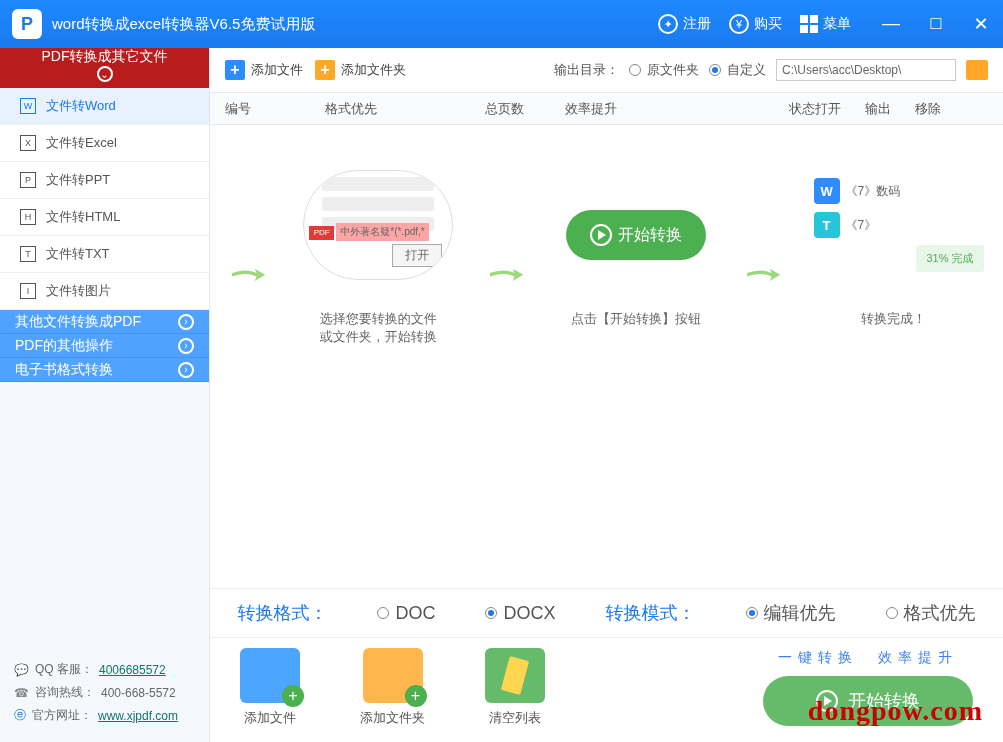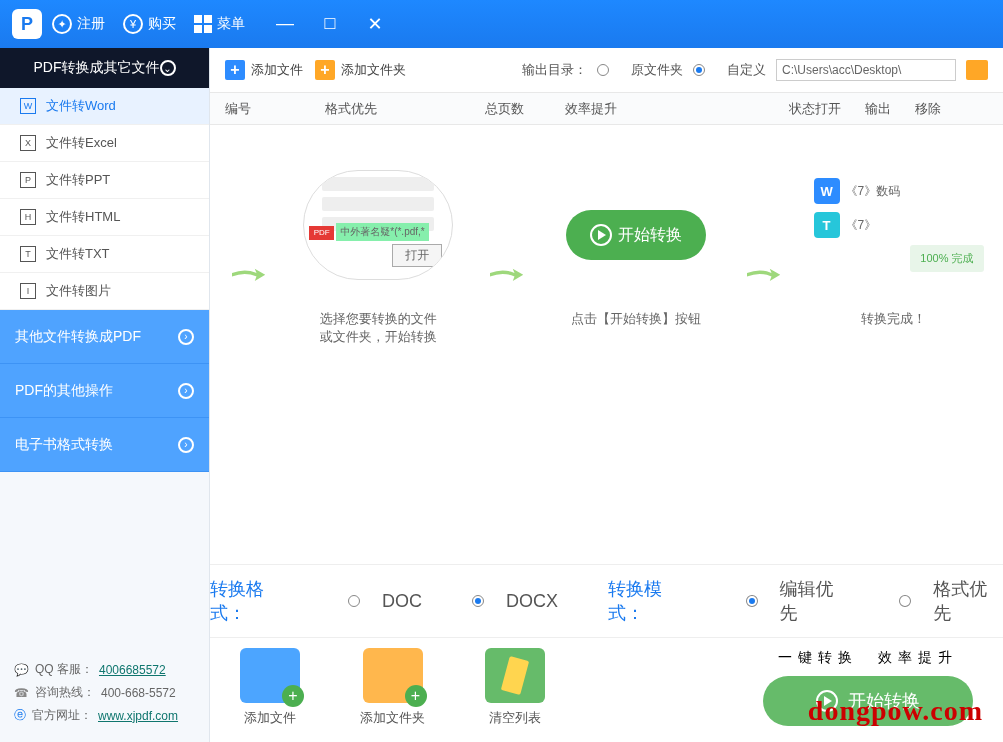--- a/index.html
+++ b/index.html
@@ -9,25 +9,25 @@
 .title { font-size: 15px; flex: 1; }
 .tb-group { display: flex; align-items: center; gap: 18px; font-size: 14px; }
 .tb-btn { display: flex; align-items: center; gap: 5px; cursor: pointer; }
 .tb-icn { width: 20px; height: 20px; border: 2px solid #fff; border-radius: 50%; display: flex; align-items: center; justify-content: center; font-size: 11px; }
 .grid-icn { width: 18px; height: 18px; display: grid; grid-template-columns: 1fr 1fr; gap: 2px; }
 .grid-icn div { background: #fff; }
 .win-ctrl { display: flex; gap: 25px; margin-left: 30px; font-size: 18px; }
 .win-ctrl span { cursor: pointer; width: 20px; text-align: center; }
 .container { display: flex; height: 694px; }
 .sidebar { width: 210px; background: #f5f8fc; display: flex; flex-direction: column; border-right: 1px solid #e0e6ed; }
-.sb-header { height: 40px; background: #0f172a; color: #fff; display: flex; align-items: center; justify-content: center; padding: 0 15px; font-size: 14px; cursor: pointer; }
+.sb-header { height: 40px; background: #b91c1c; color: #fff; display: flex; align-items: center; justify-content: flex-start; padding: 0 15px; font-size: 14px; cursor: pointer; flex-direction: column; }
 .sb-item { height: 37px; display: flex; align-items: center; padding: 0 20px; font-size: 13px; color: #555; cursor: pointer; gap: 10px; background: #fff; border-bottom: 1px solid #f0f0f0; }
 .sb-item.active { color: #1a7aef; background: #e8f2ff; }
 .sb-icn { width: 16px; height: 16px; border: 1px solid currentColor; display: flex; align-items: center; justify-content: center; font-size: 9px; }
-.sb-section { height: 54px; background: #4fa3ff; color: #fff; display: flex; align-items: center; justify-content: space-between; padding: 0 15px; font-size: 14px; cursor: pointer; border-bottom: 1px solid #3d93f5; }
+.sb-section { height: 24px; background: #4fa3ff; color: #fff; display: flex; align-items: center; justify-content: space-between; padding: 0 15px; font-size: 14px; cursor: pointer; border-bottom: 1px solid #3d93f5; }
 .sb-footer { margin-top: auto; padding: 12px 14px; font-size: 12px; color: #666; }
 .sb-footer div { display: flex; align-items: center; gap: 6px; margin-bottom: 6px; }
 .sb-footer a { color: #0f766e; text-decoration: underline; }
 .main { flex: 1; display: flex; flex-direction: column; background: #fff; }
 .toolbar { height: 45px; display: flex; align-items: center; padding: 0 15px; border-bottom: 1px solid #e8e8e8; gap: 12px; font-size: 13px; }
 .add-btn { display: flex; align-items: center; gap: 6px; cursor: pointer; color: #444; }
 .plus { width: 20px; height: 20px; color: #fff; display: flex; align-items: center; justify-content: center; font-size: 16px; font-weight: bold; border-radius: 2px; }
 .plus.blue { background: #2d8cff; }
 .plus.orange { background: #ffa726; }
 .out-row { margin-left: auto; display: flex; align-items: center; gap: 10px; font-size: 13px; color: #555; }
@@ -42,53 +42,54 @@
 .step { text-align: center; font-size: 13px; color: #666; width: 175px; }
 .step-img { height: 140px; display: flex; align-items: center; justify-content: center; margin-bottom: 15px; position: relative; }
 .doc-stack { position: relative; width: 110px; height: 110px; }
 .doc1 { position: absolute; width: 55px; height: 70px; background: #4ca5ff; border-radius: 4px; top: 5px; left: 10px; }
 .doc1::after { content: '+'; position: absolute; bottom: -5px; right: -5px; width: 22px; height: 22px; background: #4caf50; color: #fff; border-radius: 50%; display: flex; align-items: center; justify-content: center; font-size: 16px; }
 .doc2 { position: absolute; width: 55px; height: 70px; background: #ffb74d; border-radius: 4px; top: 35px; left: 45px; }
 .doc2::after { content: '+'; position: absolute; bottom: -5px; right: -5px; width: 22px; height: 22px; background: #4caf50; color: #fff; border-radius: 50%; display: flex; align-items: center; justify-content: center; font-size: 16px; }
 .dialog-mini { width: 150px; height: 110px; background: #fff; border: 1px solid #ddd; border-radius: 60px; position: relative; overflow: hidden; }
 .dialog-mini .row { height: 14px; margin: 6px 18px; background: #eee; border-radius: 2px; }
 .dialog-mini .pdf { position: absolute; left: 5px; top: 55px; width: 25px; height: 14px; background: #e53935; color: #fff; font-size: 8px; text-align: center; line-height: 14px; }
-.dialog-mini .fn { position: absolute; left: 32px; top: 52px; font-size: 10px; background: #86efac; padding: 2px 4px; }
+.dialog-mini .fn { position: absolute; left: 32px; top: 52px; font-size: 10px; background: #fca5a5; padding: 2px 4px; }
 .dialog-mini .open { position: absolute; right: 10px; bottom: 12px; border: 1px solid #aaa; padding: 2px 12px; font-size: 12px; background: #f5f5f5; }
 .big-btn { width: 140px; height: 50px; background: #4caf50; border-radius: 25px; display: flex; align-items: center; justify-content: center; color: #fff; font-size: 16px; gap: 6px; margin: 20px auto 0; }
 .play { width: 22px; height: 22px; border: 2px solid #fff; border-radius: 50%; display: flex; align-items: center; justify-content: center; }
 .play::after { content: ''; border-left: 8px solid #fff; border-top: 5px solid transparent; border-bottom: 5px solid transparent; margin-left: 2px; }
 .result { position: relative; width: 160px; height: 110px; }
 .file-chip { display: flex; align-items: center; gap: 6px; font-size: 12px; margin: 8px 0; }
 .chip-icn { width: 26px; height: 26px; border-radius: 4px; color: #fff; display: flex; align-items: center; justify-content: center; font-size: 13px; font-weight: bold; }
 .chip-w { background: #2d8cff; } .chip-t { background: #26c6da; }
 .done { position: absolute; right: -10px; bottom: 8px; background: #e8f5e9; padding: 6px 10px; font-size: 11px; color: #4caf50; border-radius: 3px; }
 .arrow { width: 35px; height: 20px; align-self: center; margin-top: 50px; }
 .arrow svg { fill: #9ed87c; }
 .format-row { display: flex; justify-content: center; gap: 50px; padding: 12px 0; font-size: 18px; color: #555; border-top: 1px solid #eee; }
 .format-row .lbl { color: #1a7aef; }
-.opt { display: flex; align-items: center; gap: 22px; cursor: pointer; }
+.opt { display: flex; align-items: center; gap: 6px; cursor: pointer; }
 .bottom-bar { display: flex; align-items: center; padding: 10px 30px 15px; gap: 60px; border-top: 1px solid #eee; }
 .big-action { text-align: center; font-size: 13px; color: #555; cursor: pointer; }
 .big-icn { width: 60px; height: 55px; margin: 0 auto 6px; border-radius: 6px; display: flex; align-items: center; justify-content: center; position: relative; }
 .big-icn.bf { background: #4ca5ff; } .big-icn.of { background: #ffb74d; } .big-icn.gf { background: #66bb6a; }
 .big-icn::after { content: '+'; position: absolute; bottom: -4px; right: -4px; width: 22px; height: 22px; background: #4caf50; color: #fff; border-radius: 50%; display: flex; align-items: center; justify-content: center; font-size: 16px; }
 .big-icn.gf::after { display: none; }
 .broom { width: 20px; height: 35px; background: #ffd54f; transform: rotate(15deg); border-radius: 2px; }
 .start-zone { margin-left: auto; text-align: center; }
-.hint { font-size: 14px; color: #000000; margin-bottom: 9px; letter-spacing: 6px; }
+.hint { font-size: 14px; color: #3b82f6; margin-bottom: 9px; letter-spacing: 6px; }
 .start-btn { width: 210px; height: 50px; background: #66bb6a; border-radius: 25px; display: flex; align-items: center; justify-content: center; color: #fff; font-size: 18px; gap: 10px; cursor: pointer; }
 .watermark { position: absolute; bottom: 15px; right: 20px; font-size: 28px; color: #cc0000; font-family: serif; pointer-events: none; font-weight: bold; letter-spacing: 1px; }
 .chev { width: 16px; height: 16px; border: 2px solid #fff; border-radius: 50%; display: flex; align-items: center; justify-content: center; font-size: 10px; }
 </style>
 </head>
 <body>
 
 <div class="titlebar">
   <div class="logo">P</div>
+  <div class="title">word转换成excel转换器V6.5免费试用版</div>
   <div class="tb-group">
     <div class="tb-btn">
         <span class="tb-icn">✦</span>
         <span>注册</span>
       </div>
     <div class="tb-btn">
         <span class="tb-icn">¥</span>
         <span>购买</span>
       </div>
     <div class="tb-btn">
@@ -243,21 +244,21 @@
           <div class="step-img">
               <div class="result">
             <div class="file-chip">
                   <span class="chip-icn chip-w">W</span>
                   <span>《7》数码</span>
                 </div>
             <div class="file-chip">
                   <span class="chip-icn chip-t">T</span>
                   <span>《7》</span>
                 </div>
-            <div class="done">100% 完成</div>
+            <div class="done">31% 完成</div>
           </div>
             </div>
           <div>转换完成！</div>
         </div>
       </div>
     </div>
 
     <div class="format-row">
       <span class="lbl">转换格式：</span>
       <label class="opt">

